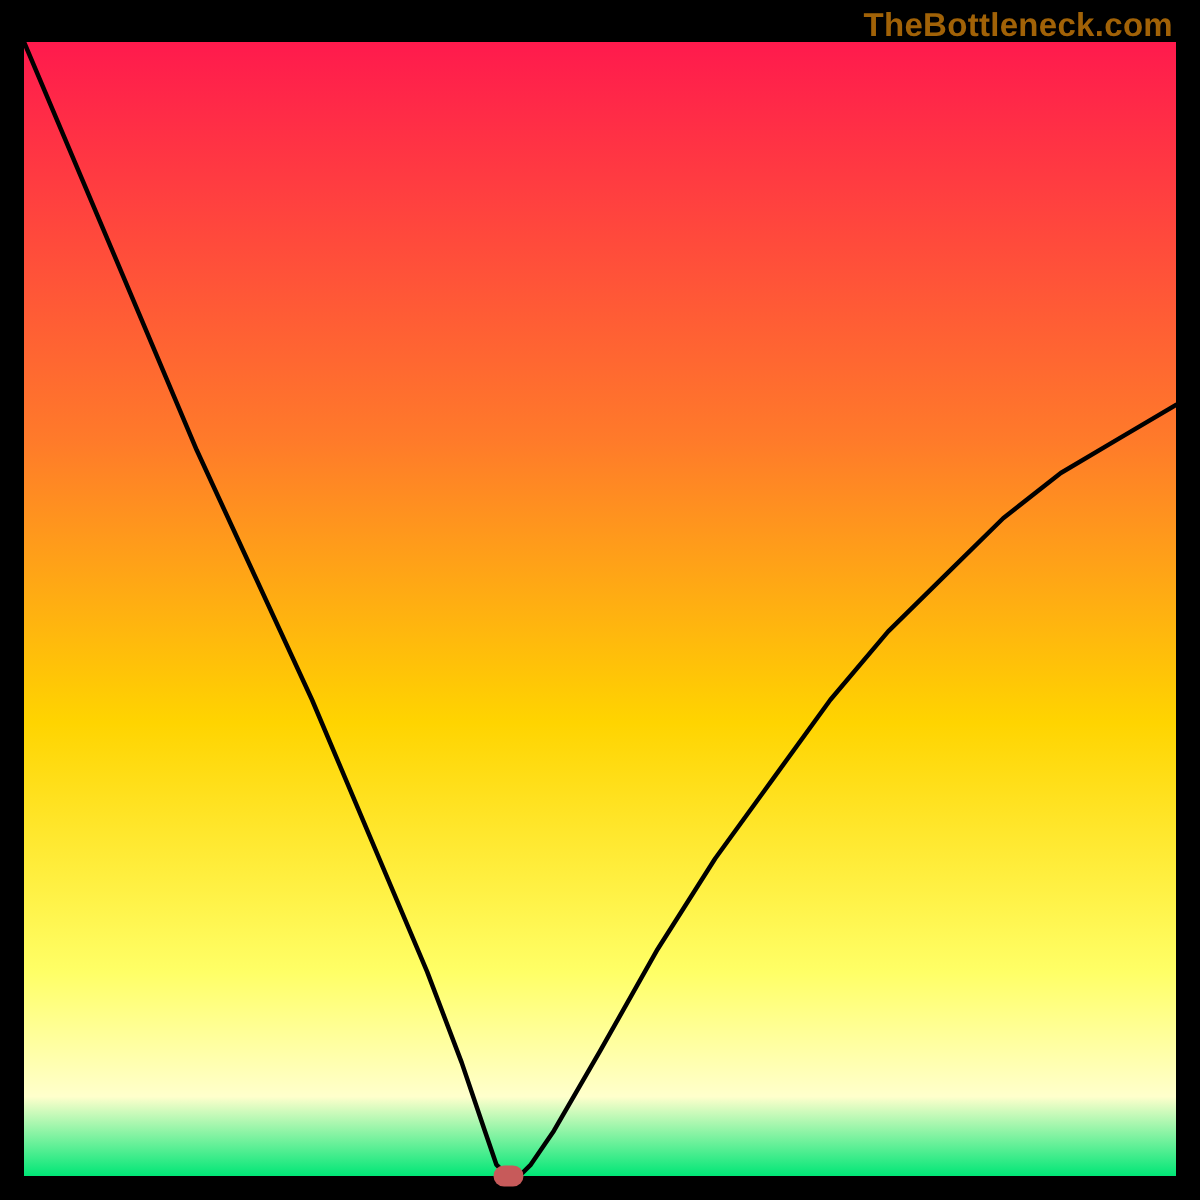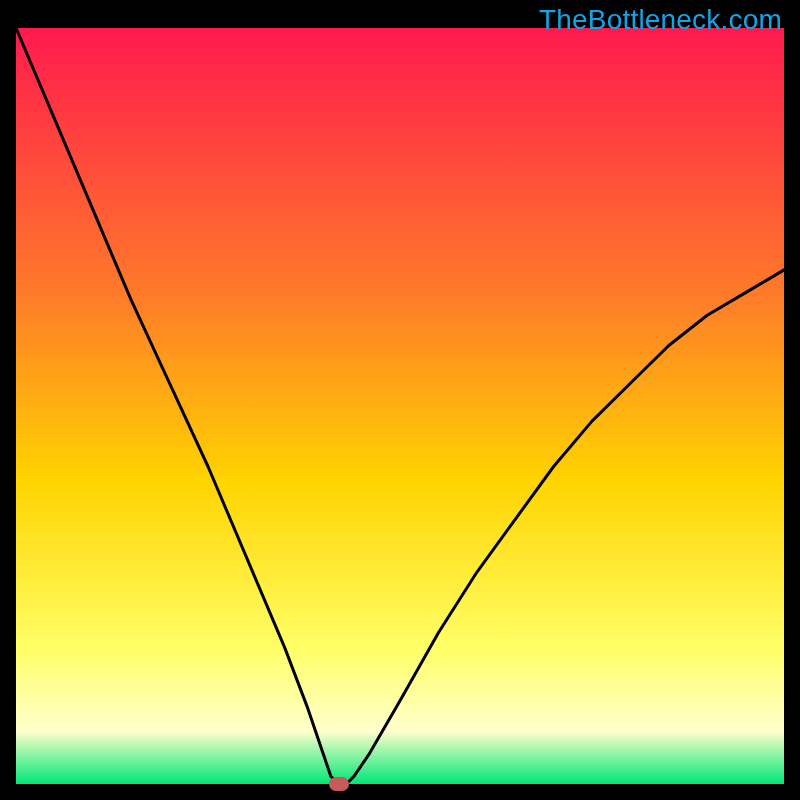--- a/index.html
+++ b/index.html
@@ -8,23 +8,23 @@
     width: 800px;
     height: 800px;
     background: #000;
     position: relative;
     font-family: Arial, Helvetica, sans-serif;
   }
   .watermark {
     position: absolute;
     top: 4px;
     right: 18px;
-    color: #0ea5e9;
-    font-size: 28px;
-    font-weight: 400;
+    color: #a16207;
+    font-size: 22px;
+    font-weight: 700;
     z-index: 10;
     letter-spacing: 0.2px;
   }
   .frame {
     position: absolute;
     left: 16px;
     top: 28px;
     width: 768px;
     height: 756px;
     background: #000;

